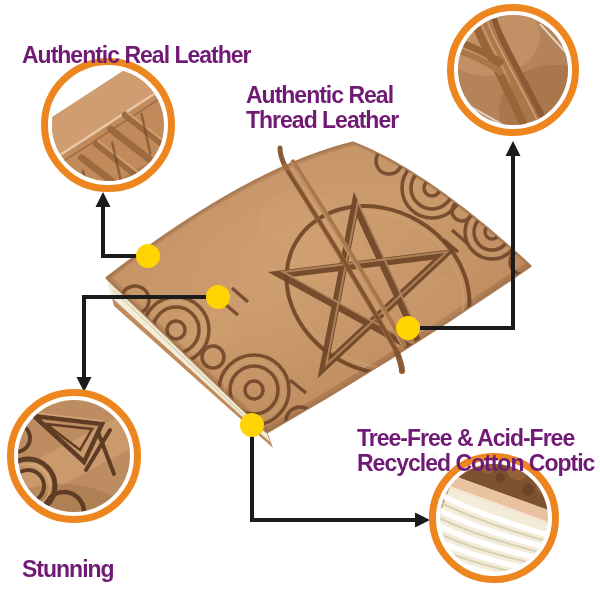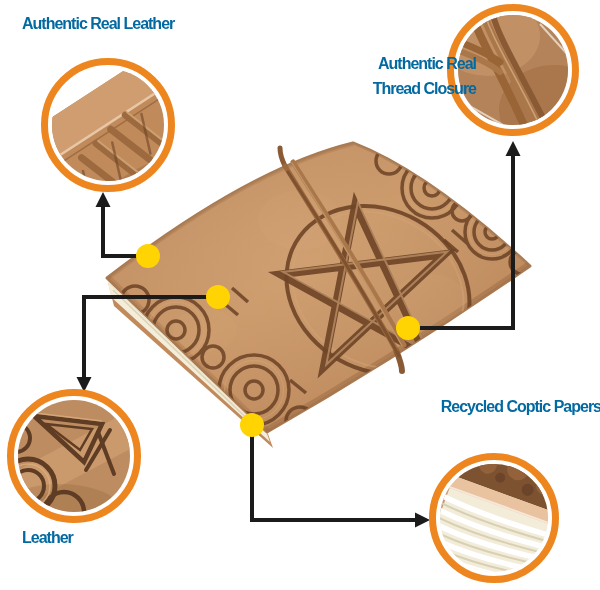--- a/index.html
+++ b/index.html
@@ -2,25 +2,25 @@
 <html><head>
 <meta charset="utf-8">
 <style>
   html,body{margin:0;padding:0;background:#fff;}
   .canvas{
     position:relative;width:600px;height:590px;background:#fff;overflow:hidden;
     font-family:"Liberation Sans",sans-serif;
   }
   .canvas svg{position:absolute;left:0;top:0;}
   .label{
-    position:absolute;font-weight:700;font-size:16px;line-height:25px;
-    letter-spacing:-1px;color:#0369a1;white-space:nowrap;
+    position:absolute;font-weight:700;font-size:23px;line-height:25px;
+    letter-spacing:-1px;color:#701a75;white-space:nowrap;margin-top:32px;
   }
   .label span{display:block;}
-  .label.center{text-align:right;}
+  .label.center{text-align:left;}
 </style>
 </head>
 <body>
 
 <div class="canvas">
 
 <svg width="600" height="590" viewBox="0 0 600 590">
   <defs>
     <linearGradient id="leather" x1="0" y1="0" x2="1" y2="1">
       <stop offset="0" stop-color="#b6855c"></stop>
@@ -254,24 +254,25 @@
     <circle cx="494" cy="518" r="61.5" fill="none" stroke="#ED861F" stroke-width="7"></circle>
   </g>
 </svg>
 
 <div class="label" style="left:22px; top:11px;">
   <span>Authentic Real Leather</span>
 </div>
 
 <div class="label center" style="left:246px; top:51px; width:230px;">
   <span>Authentic Real</span>
-  <span>Thread Closure</span>
+  <span>Thread Leather</span>
 </div>
 
 <div class="label center" style="left:357px; top:394px; width:244px;">
-  <span>Recycled Coptic Papers</span>
+  <span>Tree-Free &amp; Acid-Free</span>
+  <span>Recycled Cotton Coptic</span>
 </div>
 
 <div class="label" style="left:22px; top:525px;">
-  <span>Leather</span>
+  <span>Stunning</span>
 </div>
 
 </div>
 
 </body></html>

